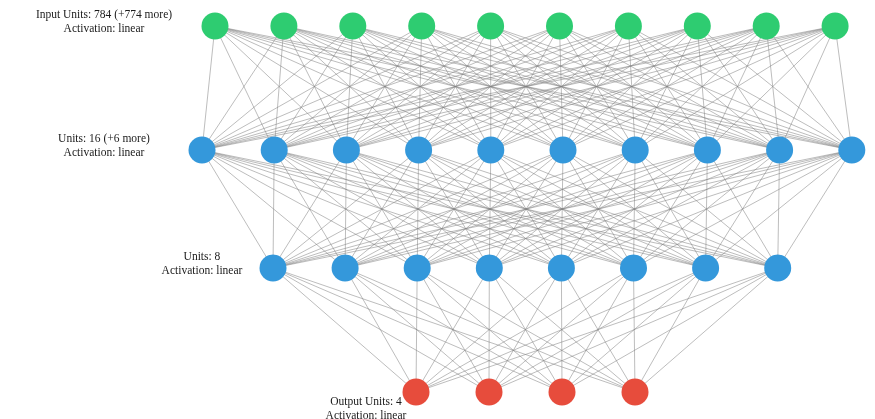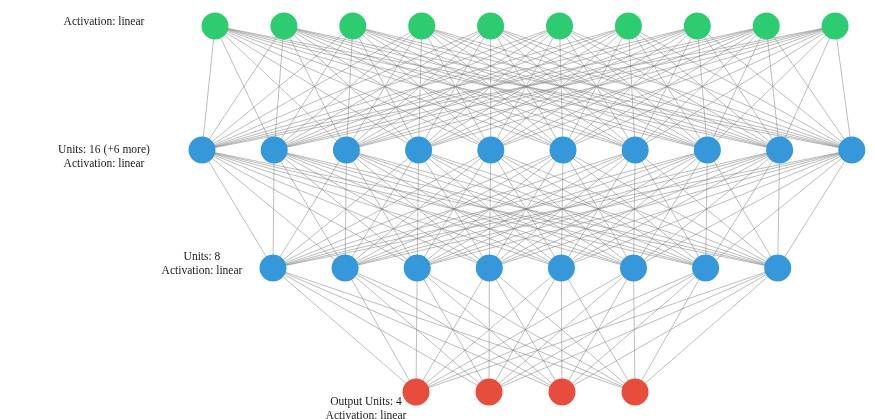--- a/index.html
+++ b/index.html
@@ -287,23 +287,24 @@
         <circle cx="705.60" cy="268.00" r="13.5" fill="#3498db"></circle>
         <circle cx="777.70" cy="268.00" r="13.5" fill="#3498db"></circle>
         <circle cx="416.00" cy="392.00" r="13.5" fill="#e74c3c"></circle>
         <circle cx="489.00" cy="392.00" r="13.5" fill="#e74c3c"></circle>
         <circle cx="562.00" cy="392.00" r="13.5" fill="#e74c3c"></circle>
         <circle cx="635.00" cy="392.00" r="13.5" fill="#e74c3c"></circle>
       </g>
   </svg>
   <div id="labels-group">
       <div class="layer-label" style="left: 104px; top: 21px;">
+        <span class="label-line">Input Units: 784 (+774 more)</span>
         <span class="label-line">Activation: linear</span>
       </div>
-      <div class="layer-label" style="left: 104px; top: 156px;">
+      <div class="layer-label" style="left: 104px; top: 145px;">
         <span class="label-line">Units: 16 (+6 more)</span>
         <span class="label-line">Activation: linear</span>
       </div>
       <div class="layer-label" style="left: 186px; top: 263px; margin-left: 16px;">
         <span class="label-line">Units: 8</span>
         <span class="label-line">Activation: linear</span>
       </div>
       <div class="layer-label" style="left: 330px; top: 408px; margin-left: 36px;">
         <span class="label-line">Output Units: 4</span>
         <span class="label-line">Activation: linear</span>

